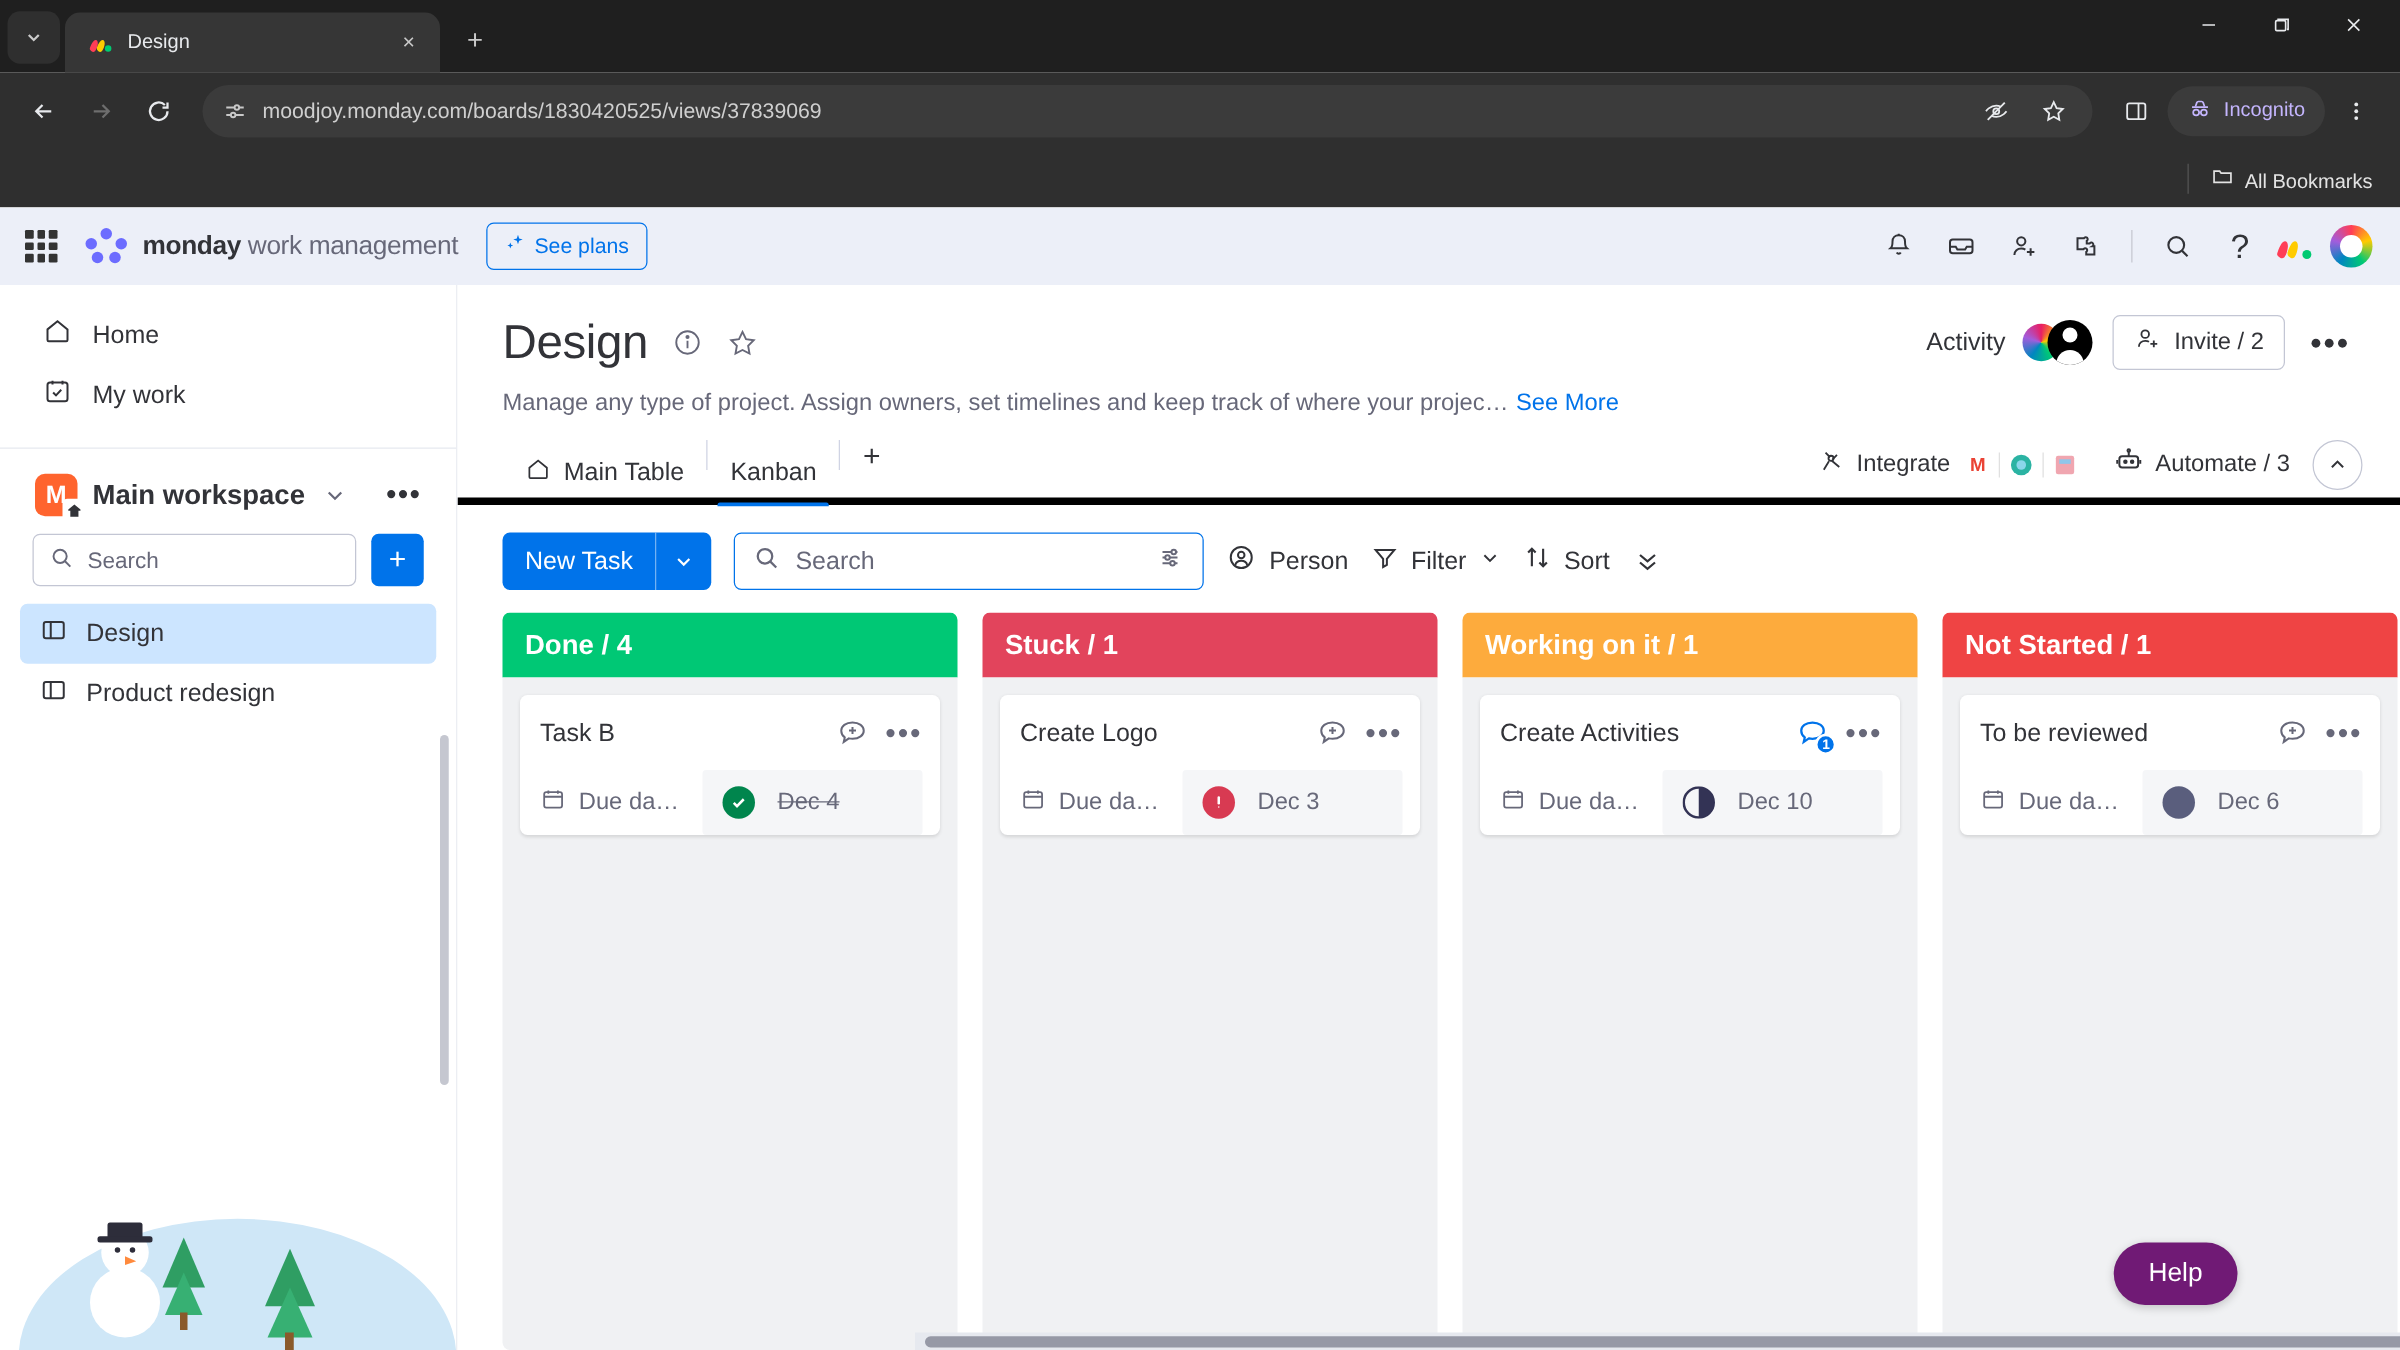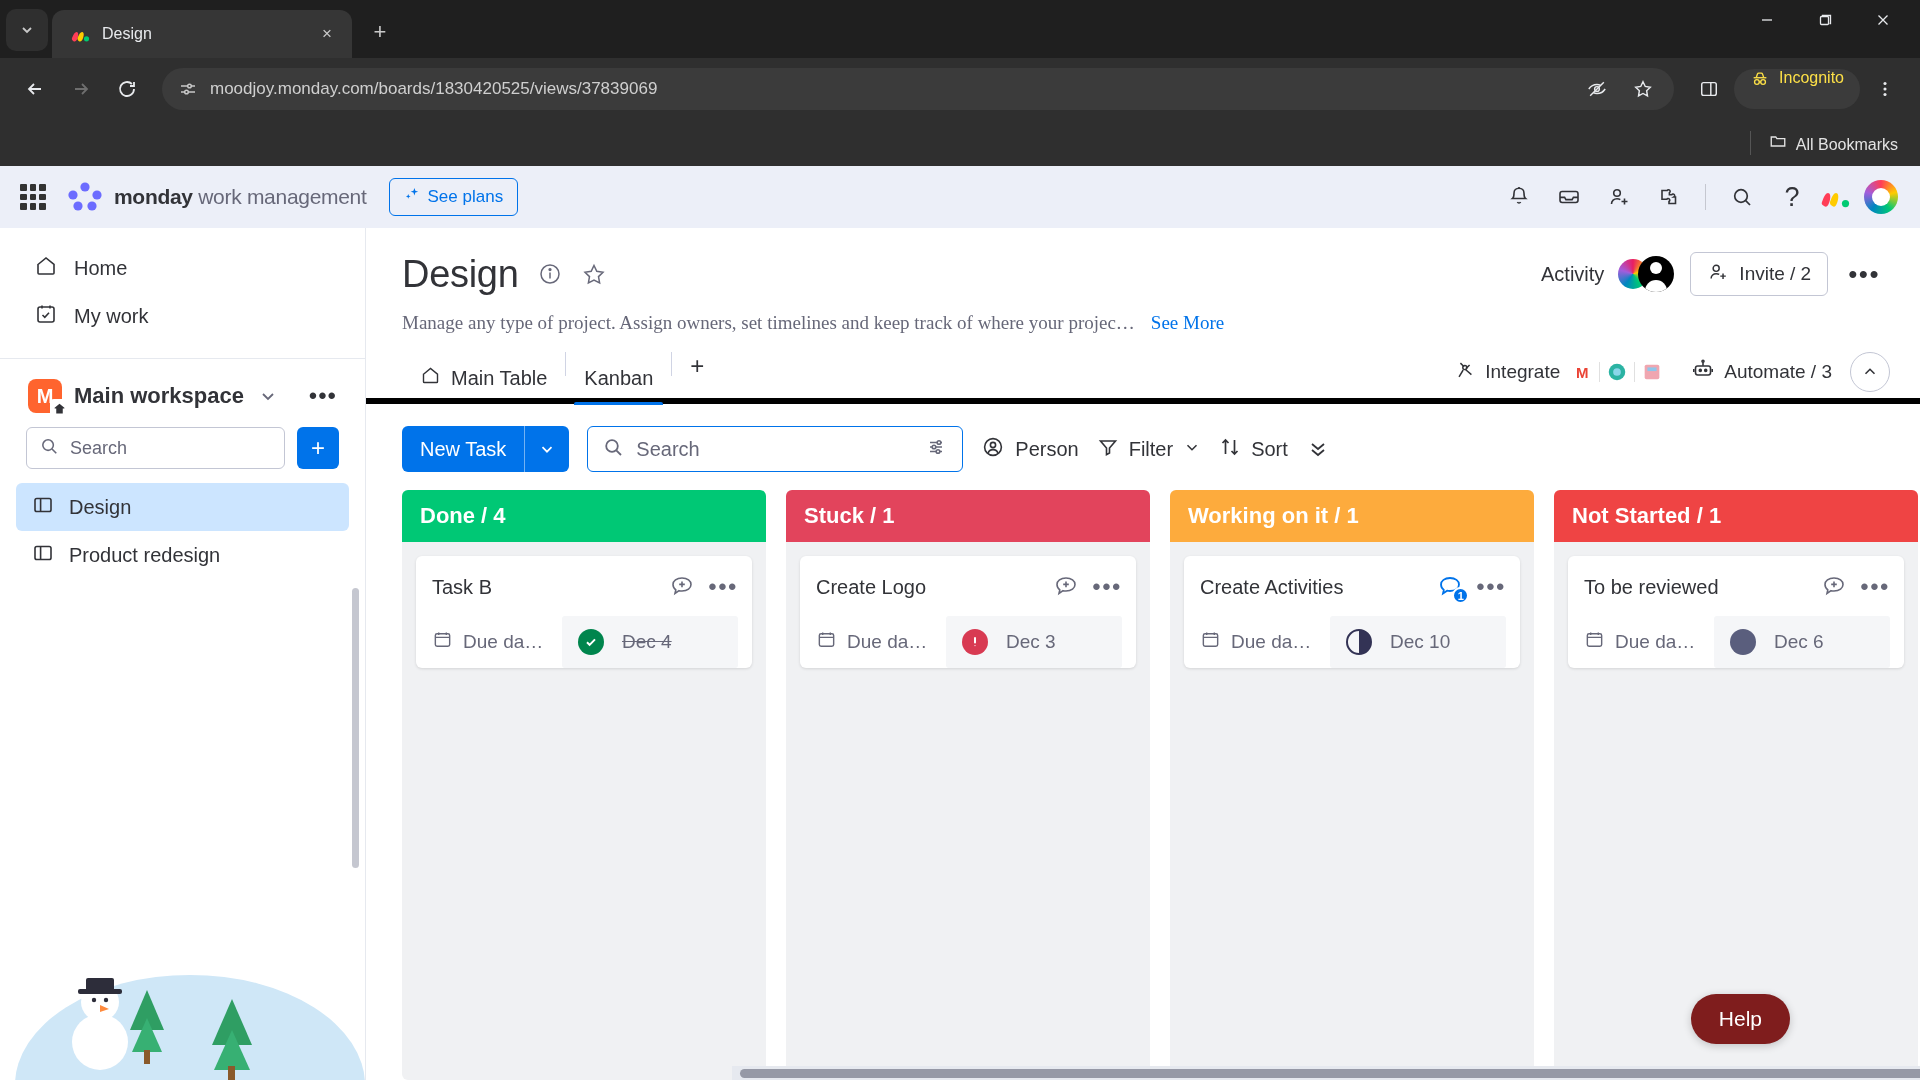--- a/index.html
+++ b/index.html
@@ -59,21 +59,21 @@
   .omnibox {
     flex: 1; height: 42px; background: #3b3b3b; border-radius: 22px; display: flex;
     align-items: center; padding: 0 6px 0 16px; margin: 0 10px; gap: 12px;
   }
   .omni-icon { color: #c9c9c9; display: flex; align-items: center; }
   .omni-url { flex: 1; color: #cfcfcf; font-size: 17px; white-space: nowrap; overflow: hidden; }
   .omni-right { display: flex; align-items: center; gap: 8px; padding-right: 6px; }
   .omni-right .navbtn { width: 38px; height: 38px; }
   .incognito-pill {
     height: 40px; background: #3b3b3b; border-radius: 20px; display: flex;
-    align-items: flex-start; gap: 9px; padding: 0 16px; color: #fde047; font-size: 16px;
+    align-items: center; gap: 9px; padding: 0 16px; color: #c4b5fd; font-size: 16px;
   }
 
   .bookmarkbar {
     height: 46px; background: #2f2f2f; display: flex; align-items: center;
     justify-content: flex-end; padding: 0 22px;
   }
   .bm-sep { width: 1px; height: 24px; background: #555; margin-right: 18px; }
   .bm-item { display: flex; align-items: flex-end; gap: 9px; color: #e3e3e3; font-size: 16px; }
 
   
@@ -184,21 +184,21 @@
   }
   .av-person::after {
     content:""; position:absolute; left:50%; bottom:-1px; transform:translateX(-50%);
     width:22px; height:13px; border-radius:11px 11px 0 0; background:#fff;
   }
   .invite-btn {
     height: 44px; border: 1px solid #c3c6d4; border-radius: 6px; display: flex;
     align-items: center; gap: 10px; padding: 0 16px; font-size: 19px; color: #323338;
   }
   .head-dots { font-size: 26px; color: #323338; letter-spacing: 1.5px; padding: 0 4px; }
-  .board-desc-row { display: flex; align-items: flex-start; gap: 16px; margin-top: 16px; font-family: Liberation Serif, serif; }
+  .board-desc-row { display: flex; align-items: flex-start; gap: 6px; margin-top: 16px; }
   .board-desc { font-size: 19px; color: #676879; max-width: 840px; white-space: nowrap;
     overflow: hidden; text-overflow: ellipsis; }
   .see-more { font-size: 19px; color: #0073ea; }
 
   .tabs-row {
     display: flex; align-items: flex-start; margin-top: 18px; border-bottom: 6px solid #000000;
     padding-left: 36px; gap: 0; height: 52px;
   }
   .vtab {
     display: flex; align-items: center; gap: 10px; padding: 0 18px; height: 52px;
@@ -265,21 +265,21 @@
   .date-cell {
     flex: 1; height: 52px; background: #f5f6f8; display: flex; align-items: center;
     gap: 18px; padding: 0 16px; margin-right: 14px; border-radius: 3px;
   }
   .status-dot { width: 26px; height: 26px; border-radius: 50%; flex: 0 0 26px;
     display: flex; align-items: center; justify-content: center; }
   .date-text { font-size: 19px; color: #676879; }
   .date-text.done { text-decoration: line-through; }
 
   .help-btn {
-    position: absolute; right: 130px; bottom: 36px; height: 50px; background: #7f1d1d;
+    position: absolute; right: 130px; bottom: 36px; height: 50px; background: #701a75;
     color: #fff; border-radius: 25px; display: flex; align-items: center;
     padding: 1px 28px; font-size: 21px; box-shadow: 0 2px 8px rgba(0,0,0,.2);
   }
   .hscroll-track {
     position: absolute; left: 366px; right: 0; bottom: 0; height: 14px; background: #e6e9ef;
   }
   .hscroll-thumb { position: absolute; left: 8px; top: 3px; width: 1480px; height: 9px;
     background: #9699a6; border-radius: 5px; }
 </style>
 </head>

